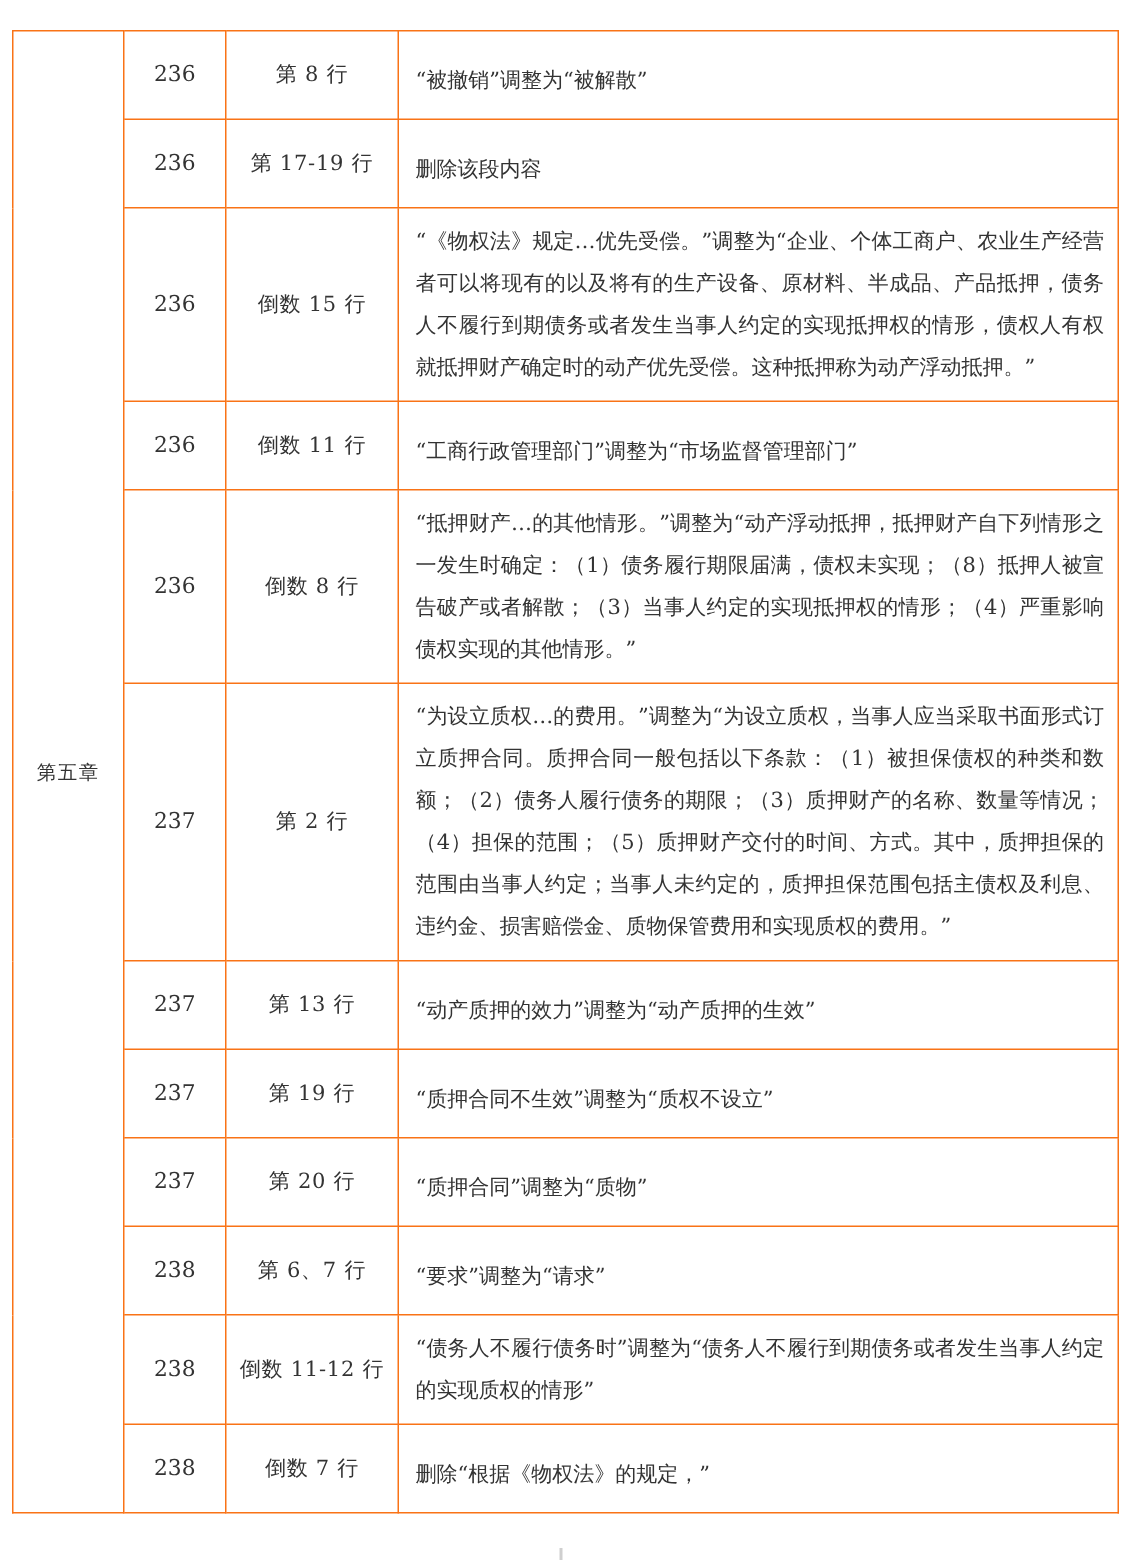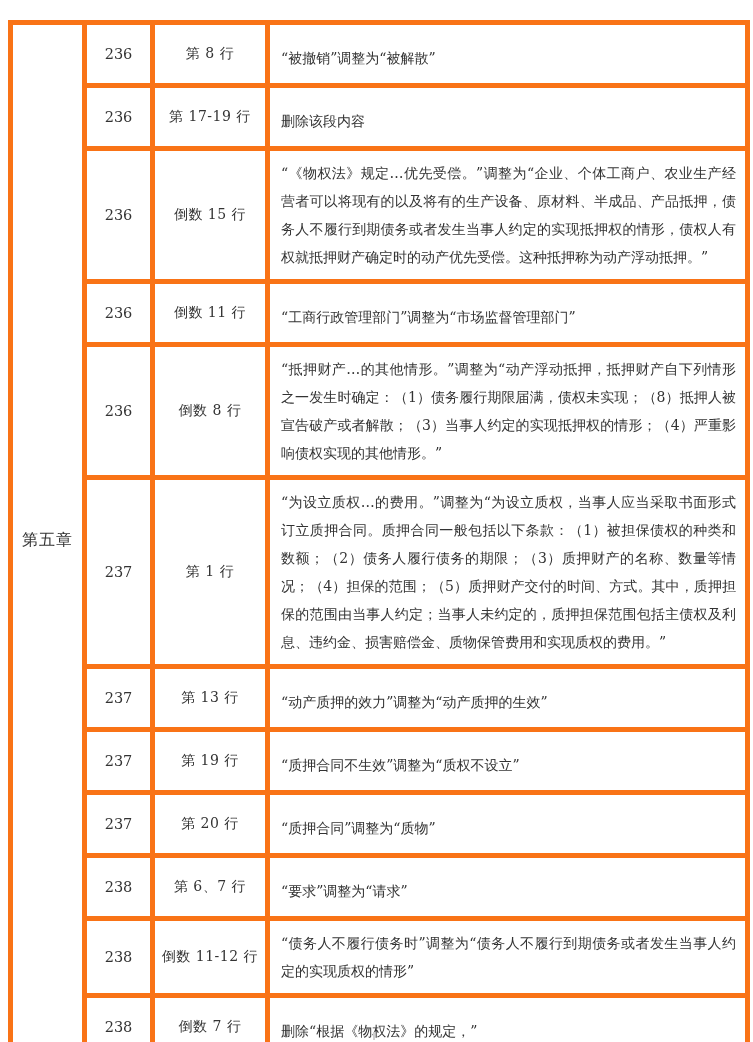--- a/index.html
+++ b/index.html
@@ -24,34 +24,34 @@
   table.errata {
     position: absolute;
     left: 8px;
     top: 20px;
     width: 737px;
     border-collapse: collapse;
     table-layout: fixed;
     background: #ffffff;
   }
   table.errata td {
-    border: 5px solid #f97316;
+    border: 1px solid #f97316;
     vertical-align: middle;
     color: #333333;
     font-family: "DejaVu Serif", "Liberation Serif", serif;
     margin-left: 44px;
   }
   col.c-chapter { width: 74px; }
   col.c-page    { width: 68px; }
   col.c-line    { width: 115px; }
   col.c-desc    { width: 480px; }
 
   td.chapter-cell {
     text-align: center;
-    font-size: 16px;
+    font-size: 13px;
     letter-spacing: 1px;
     padding: 4px 2px;
   }
   td.page-cell {
     text-align: center;
     font-size: 14.5px;
     padding: 6px 2px;
   }
   td.line-cell {
     text-align: center;
@@ -115,21 +115,21 @@
           <td class="line-cell">倒数 11 行</td>
           <td class="desc-cell single">“工商行政管理部门”调整为“市场监督管理部门”</td>
         </tr>
         <tr>
           <td class="page-cell">236</td>
           <td class="line-cell">倒数 8 行</td>
           <td class="desc-cell">“抵押财产…的其他情形。”调整为“动产浮动抵押，抵押财产自下列情形之一发生时确定：（1）债务履行期限届满，债权未实现；（8）抵押人被宣告破产或者解散；（3）当事人约定的实现抵押权的情形；（4）严重影响债权实现的其他情形。”</td>
         </tr>
         <tr>
           <td class="page-cell">237</td>
-          <td class="line-cell">第 1 行</td>
+          <td class="line-cell">第 2 行</td>
           <td class="desc-cell">“为设立质权…的费用。”调整为“为设立质权，当事人应当采取书面形式订立质押合同。质押合同一般包括以下条款：（1）被担保债权的种类和数额；（2）债务人履行债务的期限；（3）质押财产的名称、数量等情况；（4）担保的范围；（5）质押财产交付的时间、方式。其中，质押担保的范围由当事人约定；当事人未约定的，质押担保范围包括主债权及利息、违约金、损害赔偿金、质物保管费用和实现质权的费用。”</td>
         </tr>
         <tr>
           <td class="page-cell">237</td>
           <td class="line-cell">第 13 行</td>
           <td class="desc-cell single">“动产质押的效力”调整为“动产质押的生效”</td>
         </tr>
         <tr>
           <td class="page-cell">237</td>
           <td class="line-cell">第 19 行</td>

